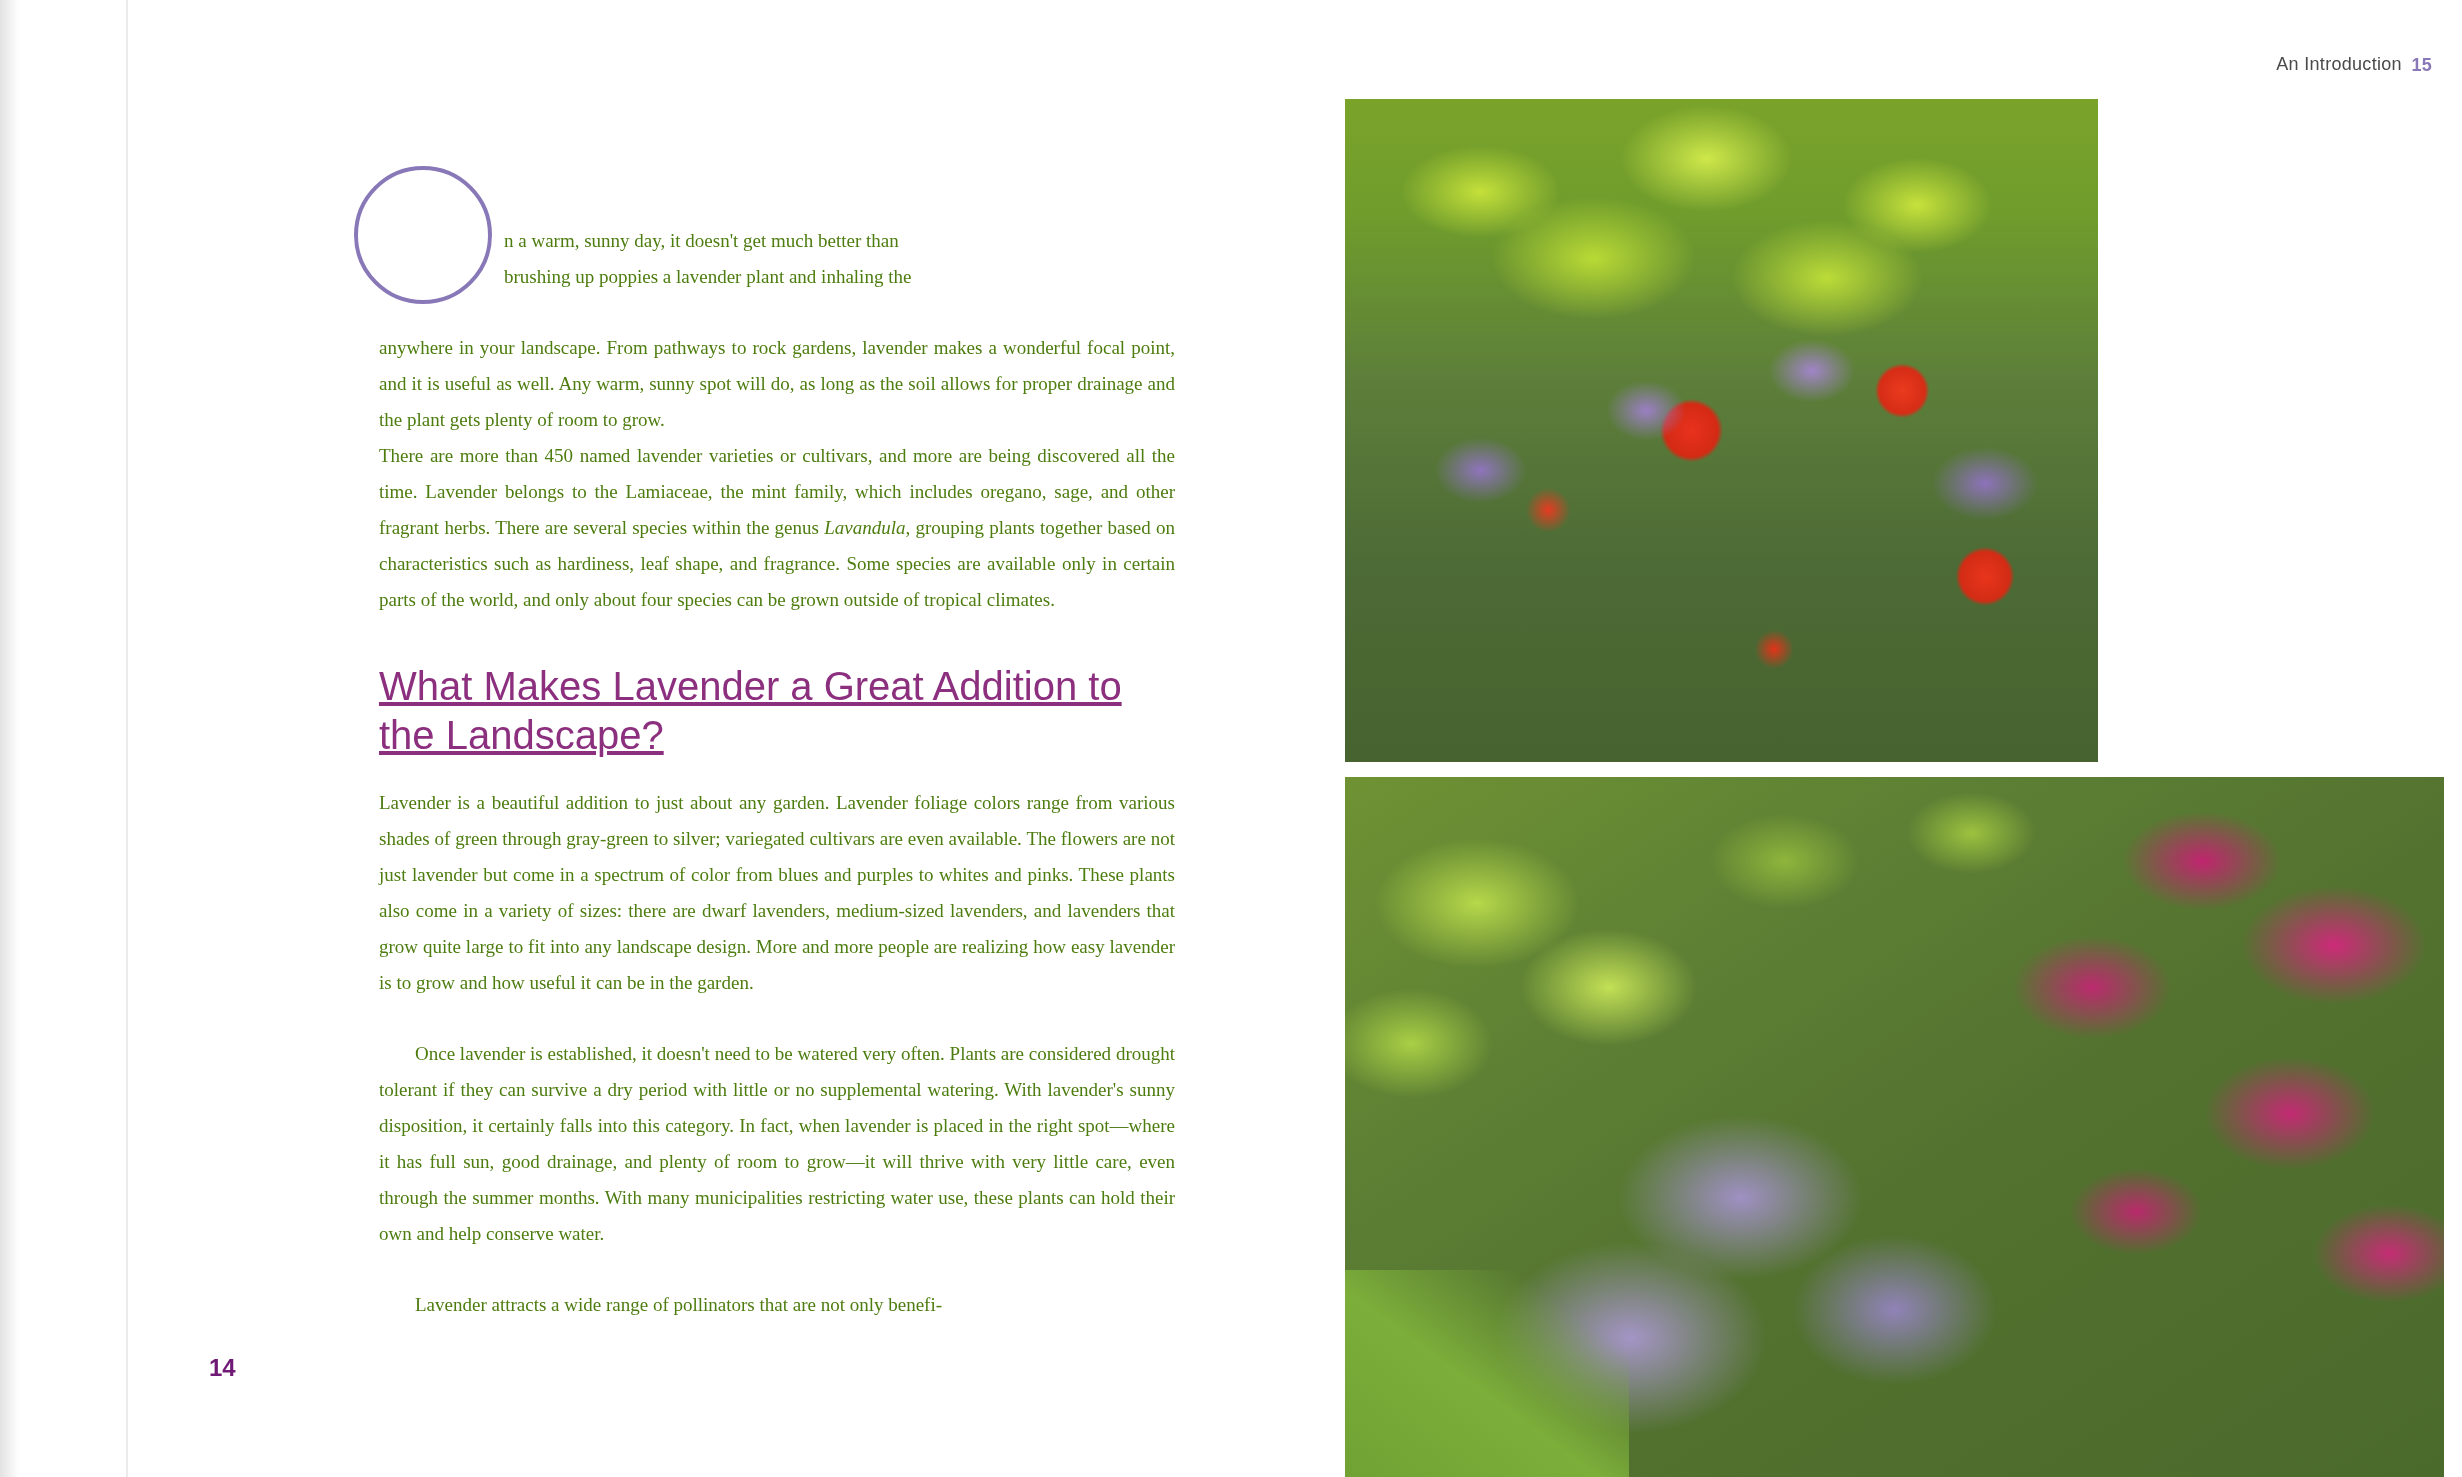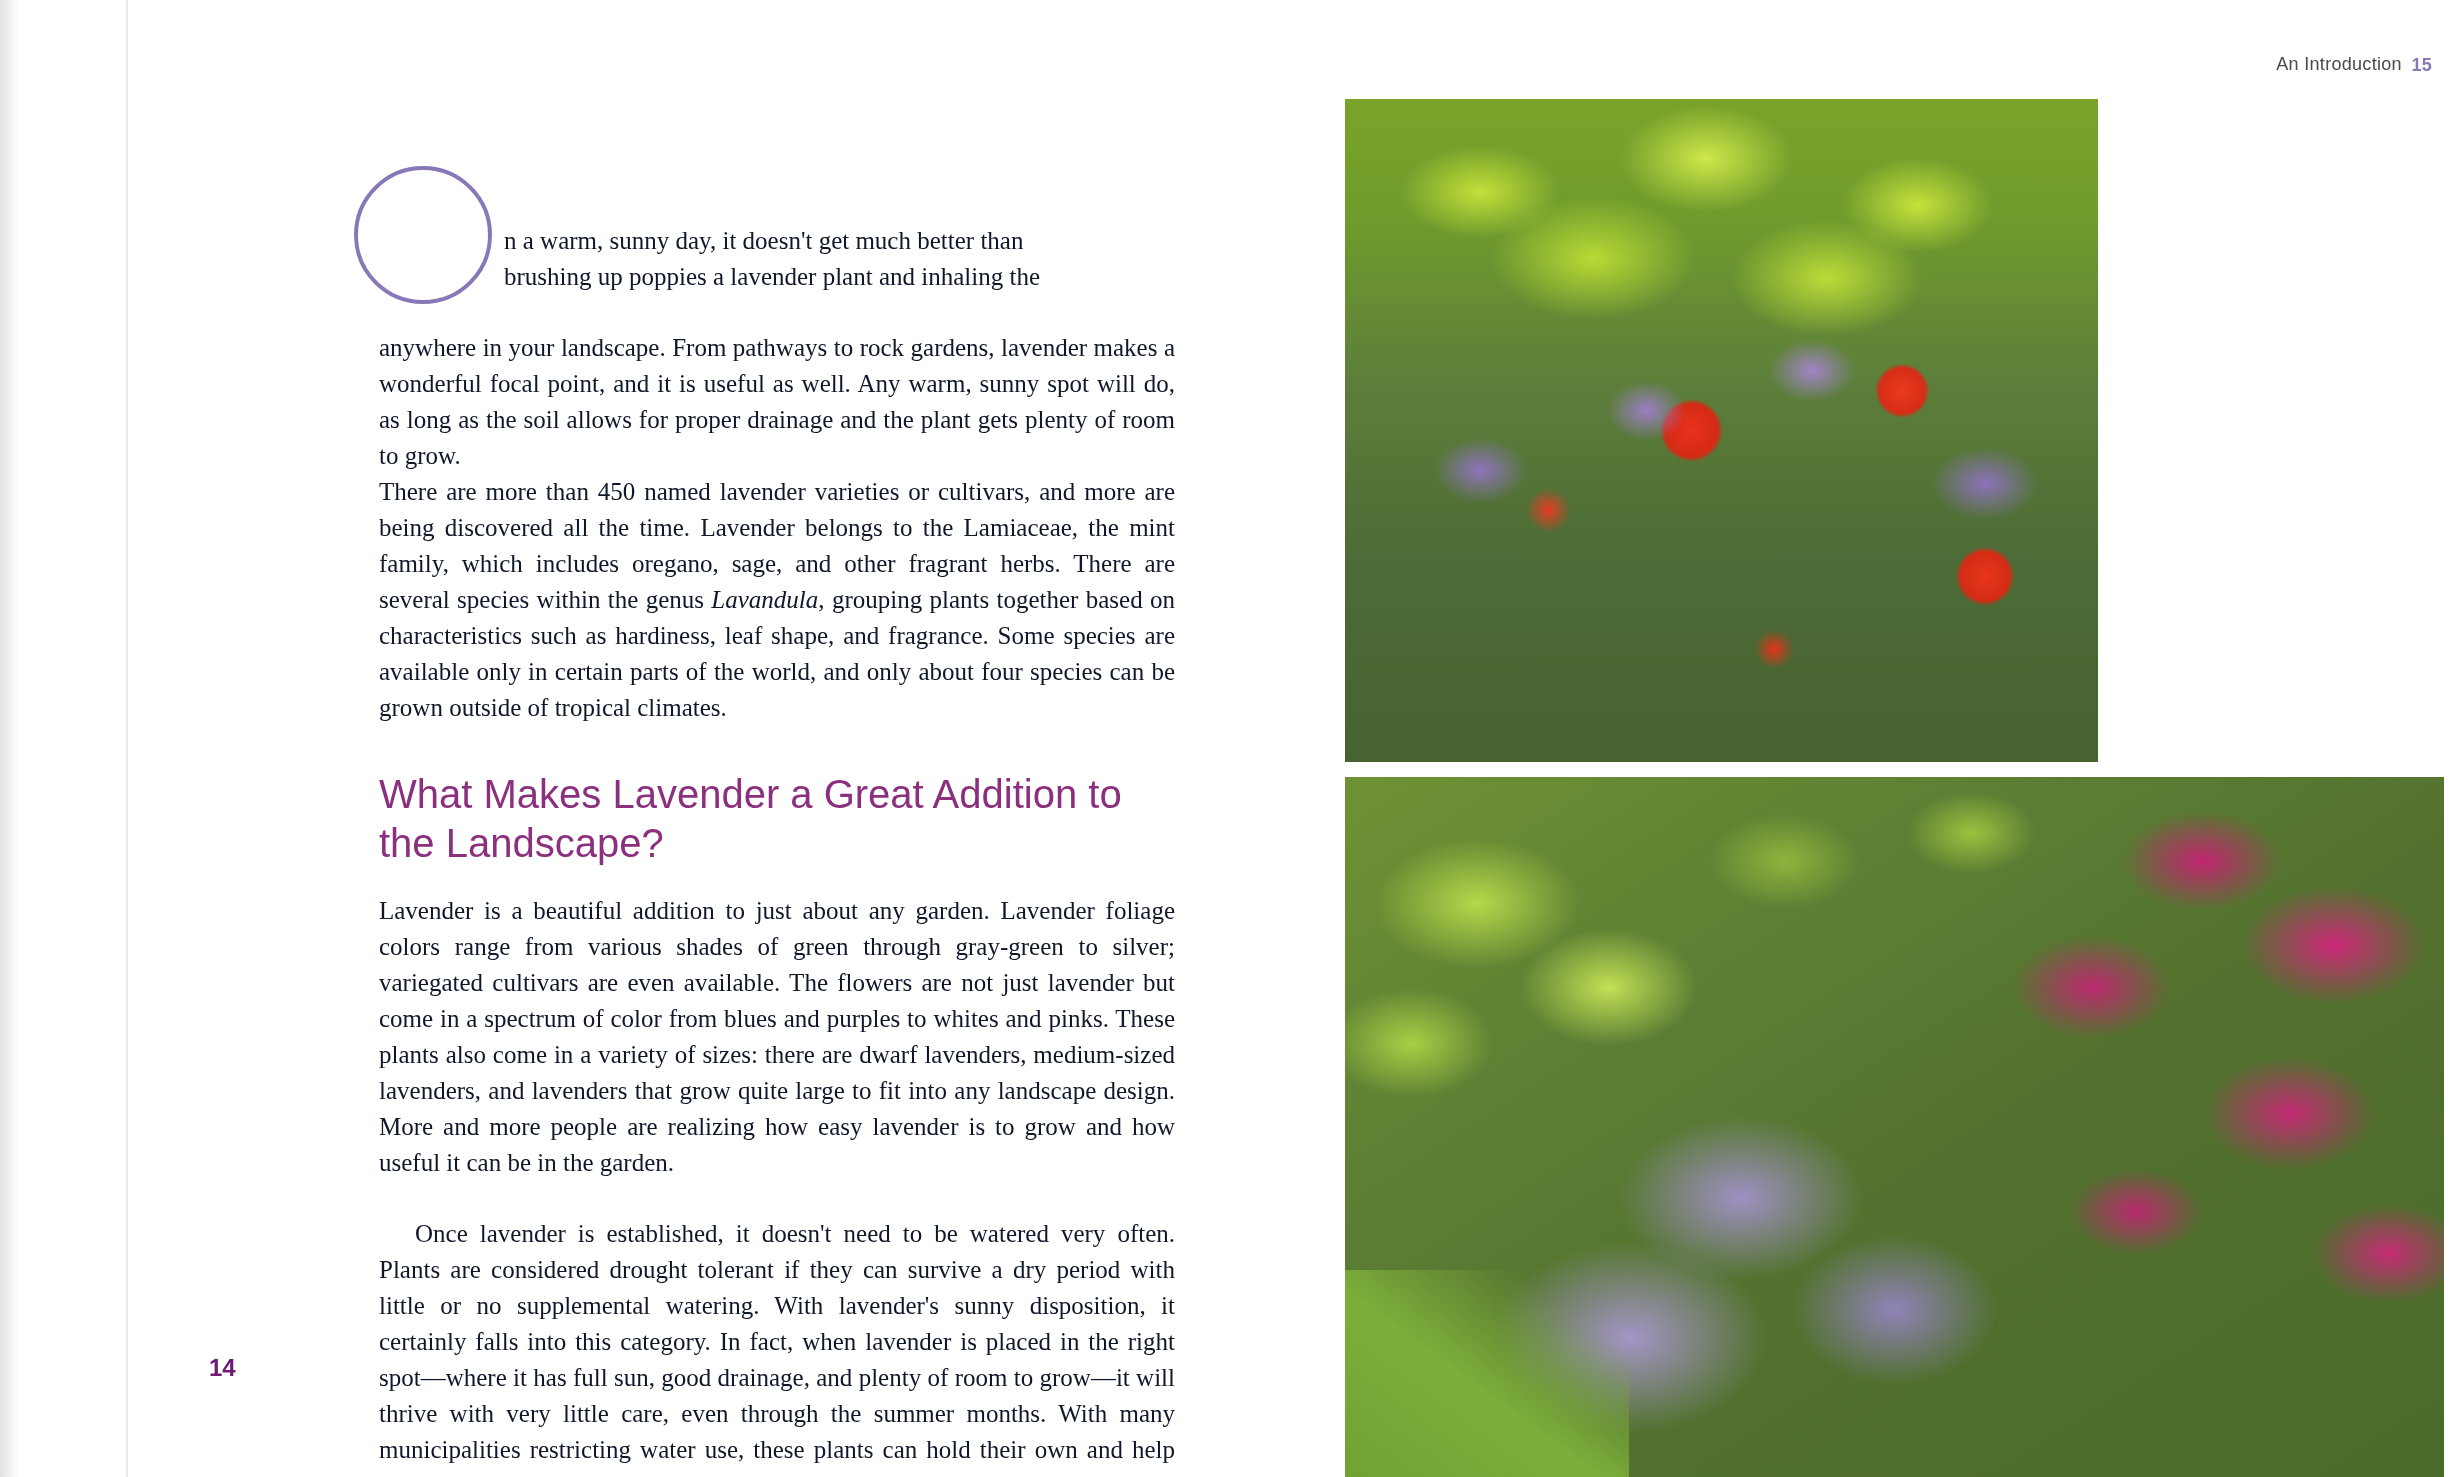--- a/index.html
+++ b/index.html
@@ -50,23 +50,23 @@
 
   .text-column {
     position: absolute;
     left: 251px;
     top: 223px;
     width: 796px;
   }
 
   .body-text {
     font-family: "Liberation Serif", serif;
-    font-size: 25px;
+    font-size: 19px;
     line-height: 36px;
-    color: #0f172a;
+    color: #4d7c0f;
     text-align: justify;
     margin: 0;
   }
   .body-text + .body-text {
     text-indent: 36px;
     margin-top: 35px;
   }
 
   .dropcap-wrap {
     position: relative;
@@ -90,20 +90,21 @@
     text-align: justify;
   }
 
   .section-heading {
     font-family: "Liberation Sans", sans-serif;
     font-size: 40px;
     line-height: 49px;
     color: #8b2f7e;
     font-weight: 400;
     margin: 44px 0 24.6px 0;
+    text-decoration: underline;
   }
 
   .folio-left {
     position: absolute;
     left: 81px;
     top: 1354px;
     font-family: "Liberation Sans", sans-serif;
     font-size: 24px;
     color: #701a75;
     font-weight: bold;

